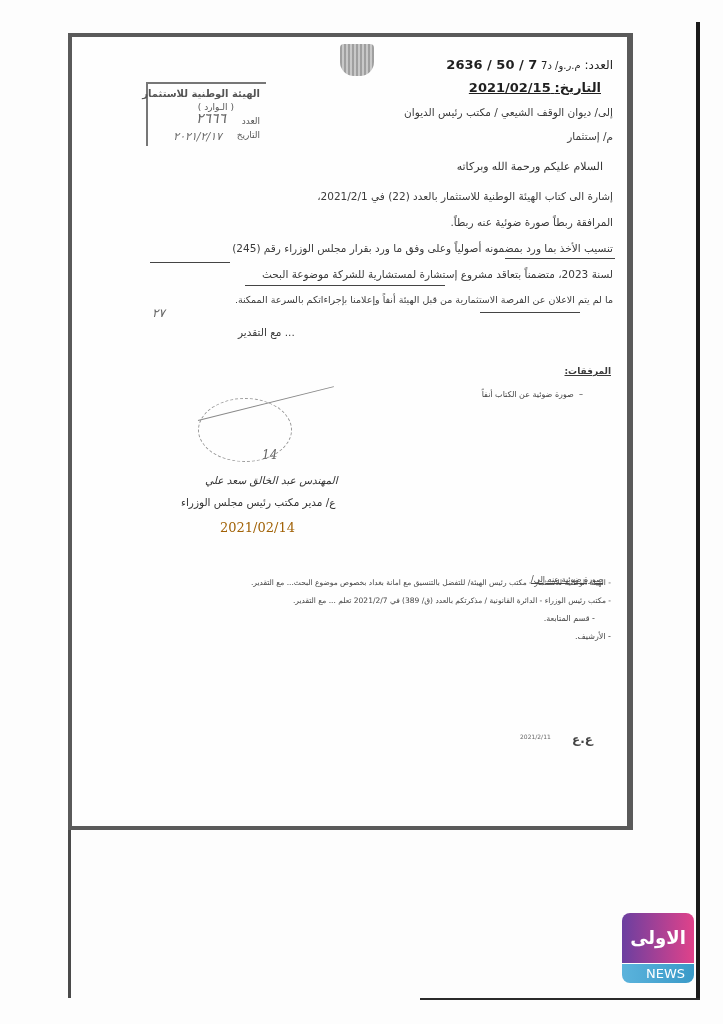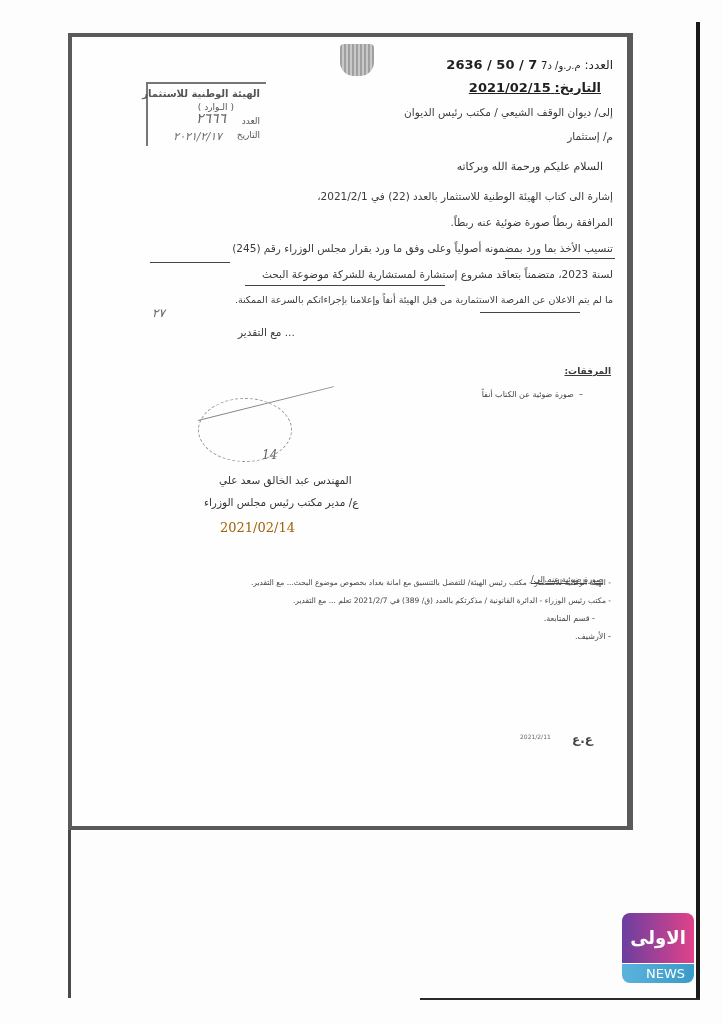--- a/index.html
+++ b/index.html
@@ -116,22 +116,22 @@
 <div class="abs body-text rtl" style="left:238px; top:326px;">... مع التقدير</div>
 
 <div class="abs body-text rtl" style="right:112px; top:366px; text-decoration:underline; font-weight:bold; font-size:9px;">المرفقات:</div>
 <div class="abs small rtl" style="right:140px; top:390px;">
   <span>–&nbsp;&nbsp;</span><span>صورة ضوئية عن الكتاب أنفاً</span>
 </div>
 
 <div class="seal"></div>
 <div class="seal-slash"></div>
 <div class="abs hand" style="left:262px; top:448px; font-size:12px;">14</div>
-<div class="abs rtl" style="left:219px; top:474px; font-size:10.5px; color:#333;">المهندس عبد الخالق سعد علي</div>
-<div class="abs rtl" style="left:204px; top:496px; font-size:10.5px; color:#333;">ع/ مدير مكتب رئيس مجلس الوزراء</div>
+<div class="abs rtl" style="left:205px; top:474px; font-size:10.5px; color:#333;font-style:italic;">المهندس عبد الخالق سعد علي</div>
+<div class="abs rtl" style="left:181px; top:496px; font-size:10.5px; color:#333;">ع/ مدير مكتب رئيس مجلس الوزراء</div>
 <div class="abs" style="left:220px; top:520px; font-family:'DejaVu Serif',serif; font-size:13px; color:#a16207;text-align:right;">2021/02/14</div>
 
 <div class="abs small rtl" style="right:120px; top:562px; text-decoration:underline;margin-top:13px;">صورة ضوئية عنه إلى/</div>
 <div class="abs small rtl" style="right:112px; top:578px; font-size:7.5px;">
   <span>-&nbsp;</span><span>الهيئة الوطنية للاستثمار - مكتب رئيس الهيئة/ للتفضل بالتنسيق مع امانة بغداد بخصوص موضوع البحث... مع التقدير.</span>
 </div>
 <div class="abs small rtl" style="right:112px; top:596px; font-size:7.5px;">
   <span>-&nbsp;</span><span>مكتب رئيس الوزراء - الدائرة القانونية / مذكرتكم بالعدد (ق/ 389) في 2021/2/7 تعلم ... مع التقدير.</span>
 </div>
 <div class="abs small rtl" style="right:128px; top:614px;">

